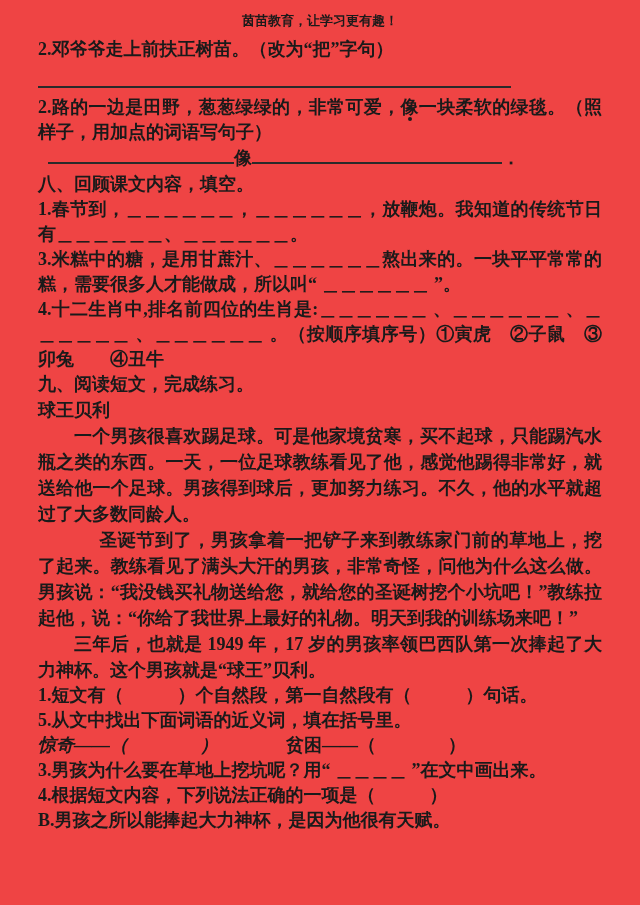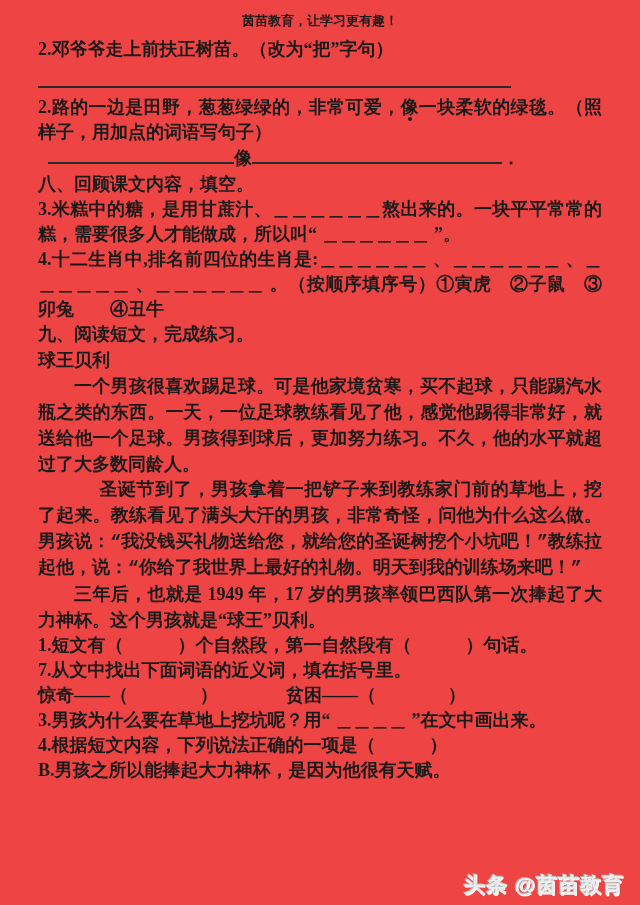--- a/index.html
+++ b/index.html
@@ -63,26 +63,26 @@
   }
   .blank.b1 { width: 186px; margin-left: 10px; }
   .blank.b2 { width: 250px; }
   .passage-title {
     text-align: right;
   }
   .passage p.line {
     line-height: 26px;
   }
   .indent2 { text-indent: 2em; }
-  .indent3 { text-indent: 3.4em; font-family: Liberation Mono, monospace; }
+  .indent3 { text-indent: 3.4em; }
   .syn-row {
     display: flex;
     margin: 0;
   }
-  .syn-row .syn-left { width: 248px; }
+  .syn-row .syn-left { width: 248px; font-style: italic; }
   .watermark {
     position: absolute;
     right: 16px;
     bottom: 8px;
     font-family: "Liberation Sans", "DejaVu Sans", sans-serif;
     font-weight: bold;
     font-size: 21px;
     color: #ececec;
     text-shadow: -1px -1px 0 #b3b3b3, 1px 1px 0 #fbfbfb, 1px 0 0 #c9c9c9;
     letter-spacing: 1px;
@@ -97,39 +97,39 @@
 
   <p class="line">2.邓爷爷走上前扶正树苗。（改为“把”字句）</p>
 
   <div class="answer-rule"></div>
 
   <p class="line"><span>2.路的一边是田野，葱葱绿绿的，非常可爱，</span><span class="dotted">像</span><span>一块柔软的绿毯。（照样子，用加点的词语写句子）</span></p>
 
   <div class="fill-line"><span class="blank b1"></span><span>像</span><span class="blank b2"></span><span>．</span></div>
 
   <p class="line">八、回顾课文内容，填空。</p>
+  <p class="line">1.春节到，＿＿＿＿＿＿，＿＿＿＿＿＿，放鞭炮。我知道的传统节日有＿＿＿＿＿＿、＿＿＿＿＿＿。</p>
   <p class="line">3.米糕中的糖，是用甘蔗汁、＿＿＿＿＿＿熬出来的。一块平平常常的糕，需要很多人才能做成，所以叫“ ＿＿＿＿＿＿ ”。</p>
   <p class="line">4.十二生肖中,排名前四位的生肖是:＿＿＿＿＿＿ 、＿＿＿＿＿＿ 、＿＿＿＿＿＿ 、＿＿＿＿＿＿ 。（按顺序填序号）①寅虎　②子鼠　③卯兔　　④丑牛</p>
 
   <p class="line">九、阅读短文，完成练习。</p>
 
   <div class="passage">
     <p class="line passage-title">球王贝利</p>
     <p class="line indent2">一个男孩很喜欢踢足球。可是他家境贫寒，买不起球，只能踢汽水瓶之类的东西。一天，一位足球教练看见了他，感觉他踢得非常好，就送给他一个足球。男孩得到球后，更加努力练习。不久，他的水平就超过了大多数同龄人。</p>
     <p class="line indent3">圣诞节到了，男孩拿着一把铲子来到教练家门前的草地上，挖了起来。教练看见了满头大汗的男孩，非常奇怪，问他为什么这么做。男孩说：“我没钱买礼物送给您，就给您的圣诞树挖个小坑吧！”教练拉起他，说：“你给了我世界上最好的礼物。明天到我的训练场来吧！”</p>
     <p class="line indent2">三年后，也就是 1949 年，17 岁的男孩率领巴西队第一次捧起了大力神杯。这个男孩就是“球王”贝利。</p>
   </div>
 
   <p class="line">1.短文有（　　　）个自然段，第一自然段有（　　　）句话。</p>
-  <p class="line">7.从文中找出下面词语的近义词，填在括号里。</p>
+  <p class="line">5.从文中找出下面词语的近义词，填在括号里。</p>
 
   <div class="syn-row">
     <span class="syn-left">惊奇——（　　　　）</span>
     <span class="syn-right">贫困——（　　　　）</span>
   </div>
 
   <p class="line">3.男孩为什么要在草地上挖坑呢？用“ ＿＿＿＿ ”在文中画出来。</p>
   <p class="line">4.根据短文内容，下列说法正确的一项是（　　　）</p>
   <p class="line">B.男孩之所以能捧起大力神杯，是因为他很有天赋。</p>
 
-  <div class="watermark">头条 @茵苗教育</div>
 
 </div>
 
 </body></html>

